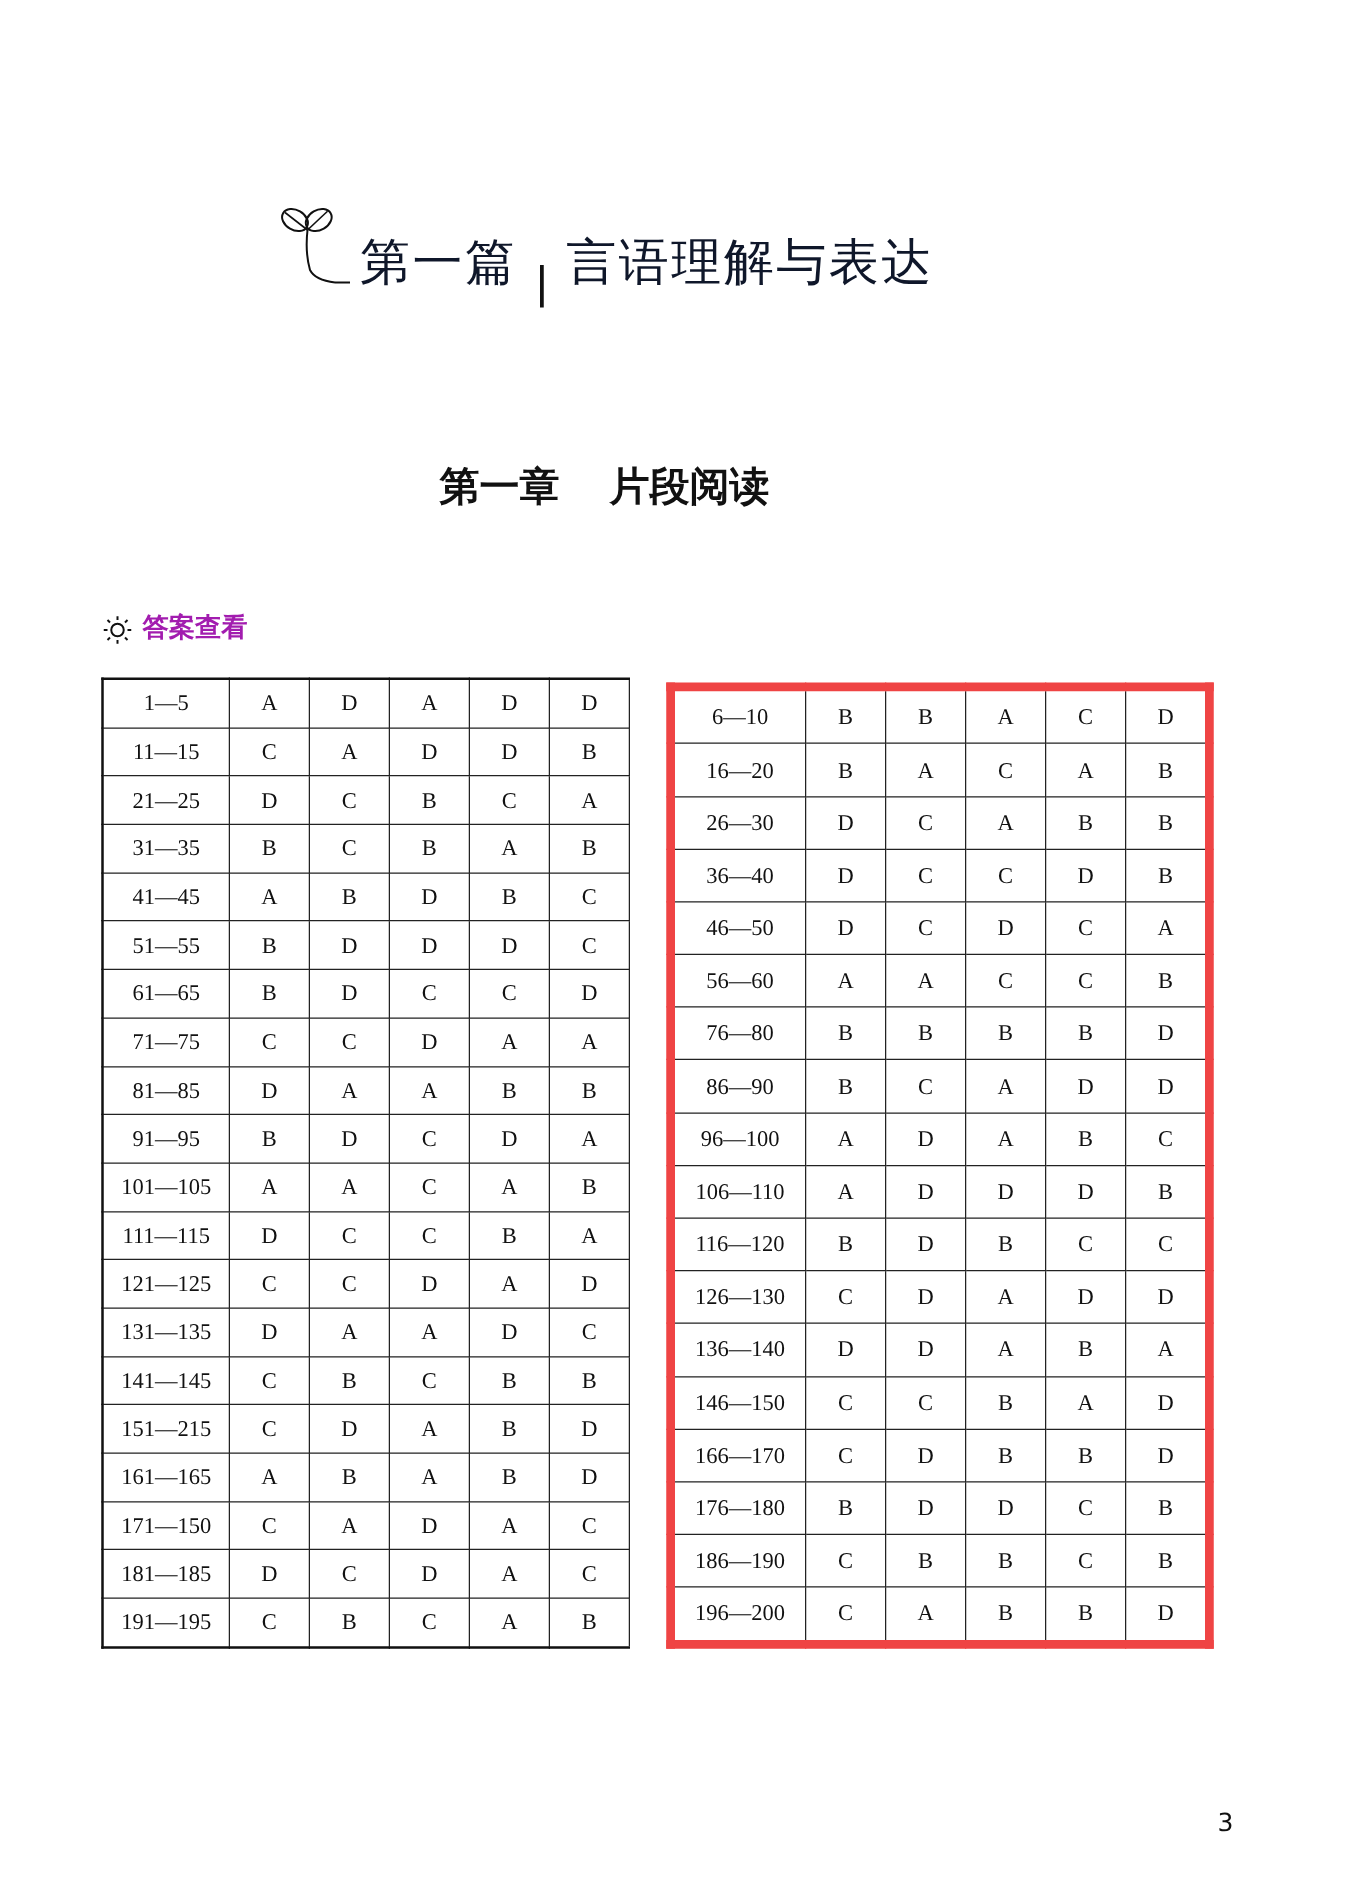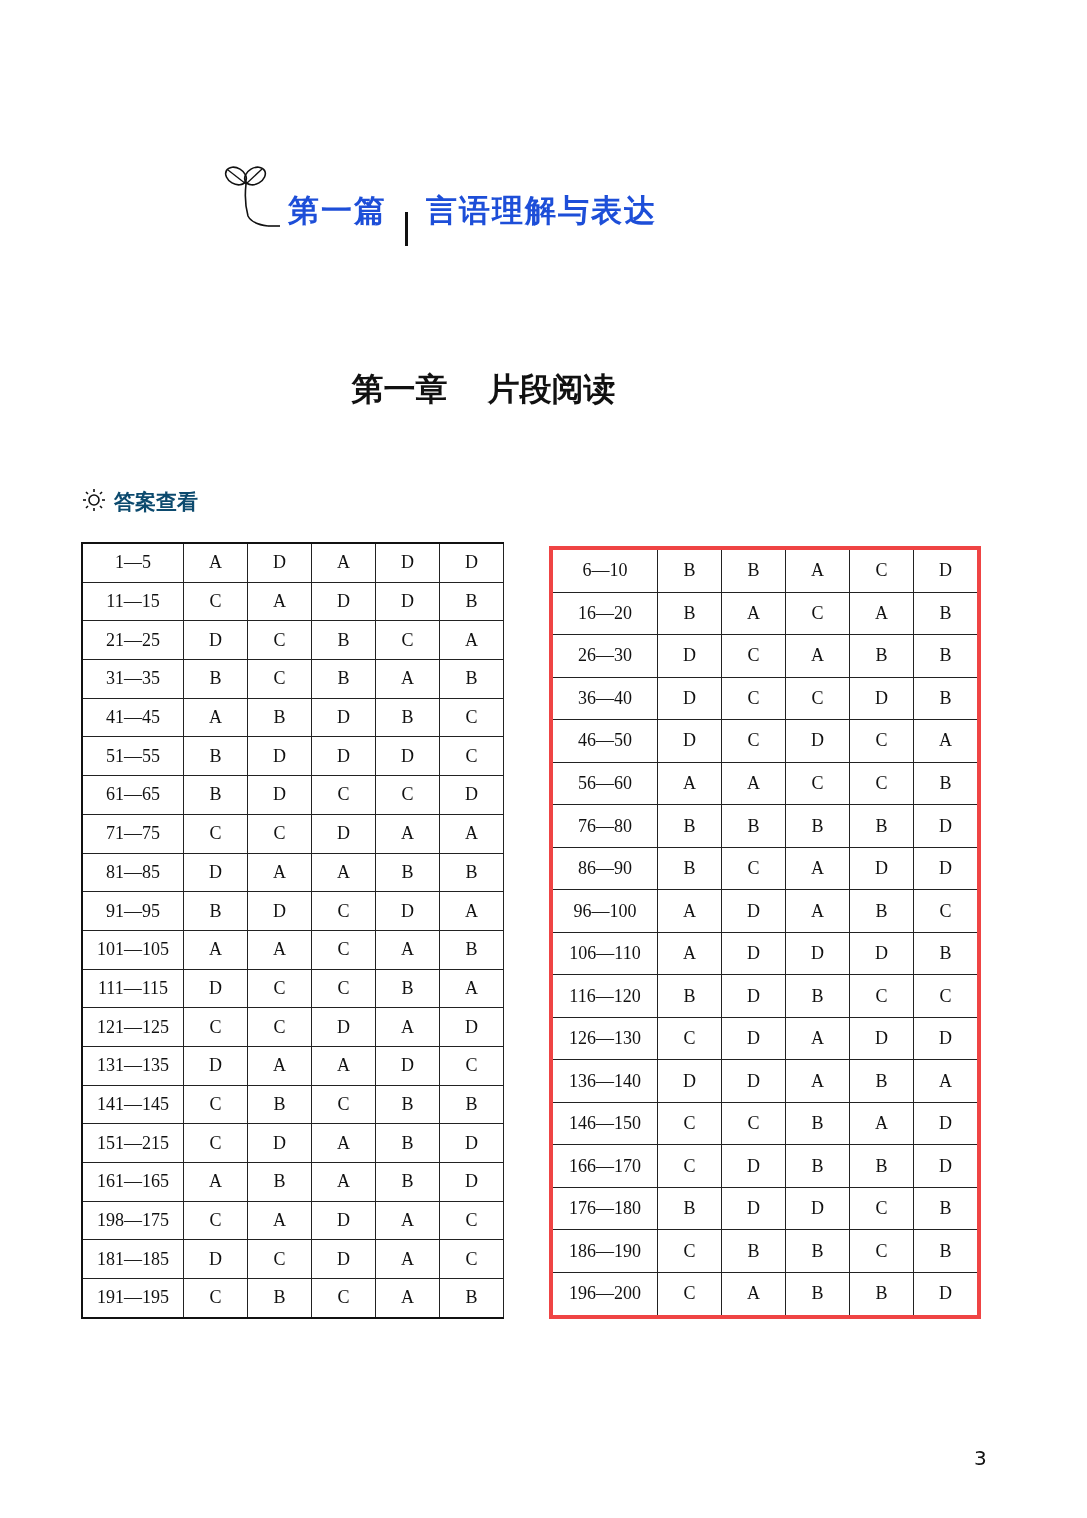--- a/index.html
+++ b/index.html
@@ -3,41 +3,41 @@
 <meta charset="utf-8">
 <style>
   html, body { margin:0; padding:0; background:#ffffff; }
   body { width:1087px; height:1518px; position:relative; overflow:hidden; color:#111; }
   .part-title {
     position:absolute; left:222px; top:152px; height:90px;
     display:flex; align-items:flex-end;
   }
   .sprout { width:62px; height:80px; margin-right:4px; }
   .part-text {
-    font-family:"DejaVu Sans", sans-serif; font-size:31px; font-weight:bold;
-    letter-spacing:2px; line-height:64px; color:#1d4ed8;
+    font-family:"DejaVu Sans", sans-serif; font-size:40px; font-weight:normal;
+    letter-spacing:2px; line-height:64px; color:#0f172a;
   }
   .part-sep {
     display:inline-block; width:3px; height:34px; background:#111;
     margin:0 18px; position:relative; top:4px;
   }
   .chapter-title {
     position:absolute; left:0; width:967px; top:368px; text-align:center;
     font-family:"DejaVu Sans", sans-serif; font-size:32px; font-weight:bold; color:#111;
   }
   .chapter-title .gap { display:inline-block; width:40px; }
   .answer-head {
-    position:absolute; left:82px; top:488px; display:flex; align-items:flex-start;
-    font-family:"DejaVu Sans", sans-serif; font-size:21px; font-weight:bold; color:#0c4a6e;
+    position:absolute; left:82px; top:488px; display:flex; align-items:flex-end;
+    font-family:"DejaVu Sans", sans-serif; font-size:21px; font-weight:bold; color:#a21caf;
   }
   .sun { width:24px; height:24px; margin-right:8px; }
   .tables { position:absolute; left:81px; top:542px; display:flex;gap:29px; }
   table { border-collapse:collapse; }
   table.left { border:2px solid #111; border-right:1px solid #111; }
-  table.right { border:4px solid #ef4444; margin-left:16px; margin-top:4px; }
+  table.right { border:7px solid #ef4444; margin-left:0; margin-top:4px; }
   td {
     border:1px solid #222; height:37.7px; padding:0; text-align:center;
     font-family:"Liberation Serif", serif; font-size:18px; color:#111;
   }
   td.range { width:100px; }
   td.ans { width:63px; }
   table.right td.range { width:104px; }
   table.right td.ans { width:63px; }
   .page-num {
     position:absolute; left:974px; top:1446px;
@@ -215,21 +215,21 @@
         </tr>
         <tr>
           <td class="range">161—165</td>
           <td class="ans">A</td>
           <td class="ans">B</td>
           <td class="ans">A</td>
           <td class="ans">B</td>
           <td class="ans">D</td>
         </tr>
         <tr>
-          <td class="range">198—175</td>
+          <td class="range">171—150</td>
           <td class="ans">C</td>
           <td class="ans">A</td>
           <td class="ans">D</td>
           <td class="ans">A</td>
           <td class="ans">C</td>
         </tr>
         <tr>
           <td class="range">181—185</td>
           <td class="ans">D</td>
           <td class="ans">C</td>

